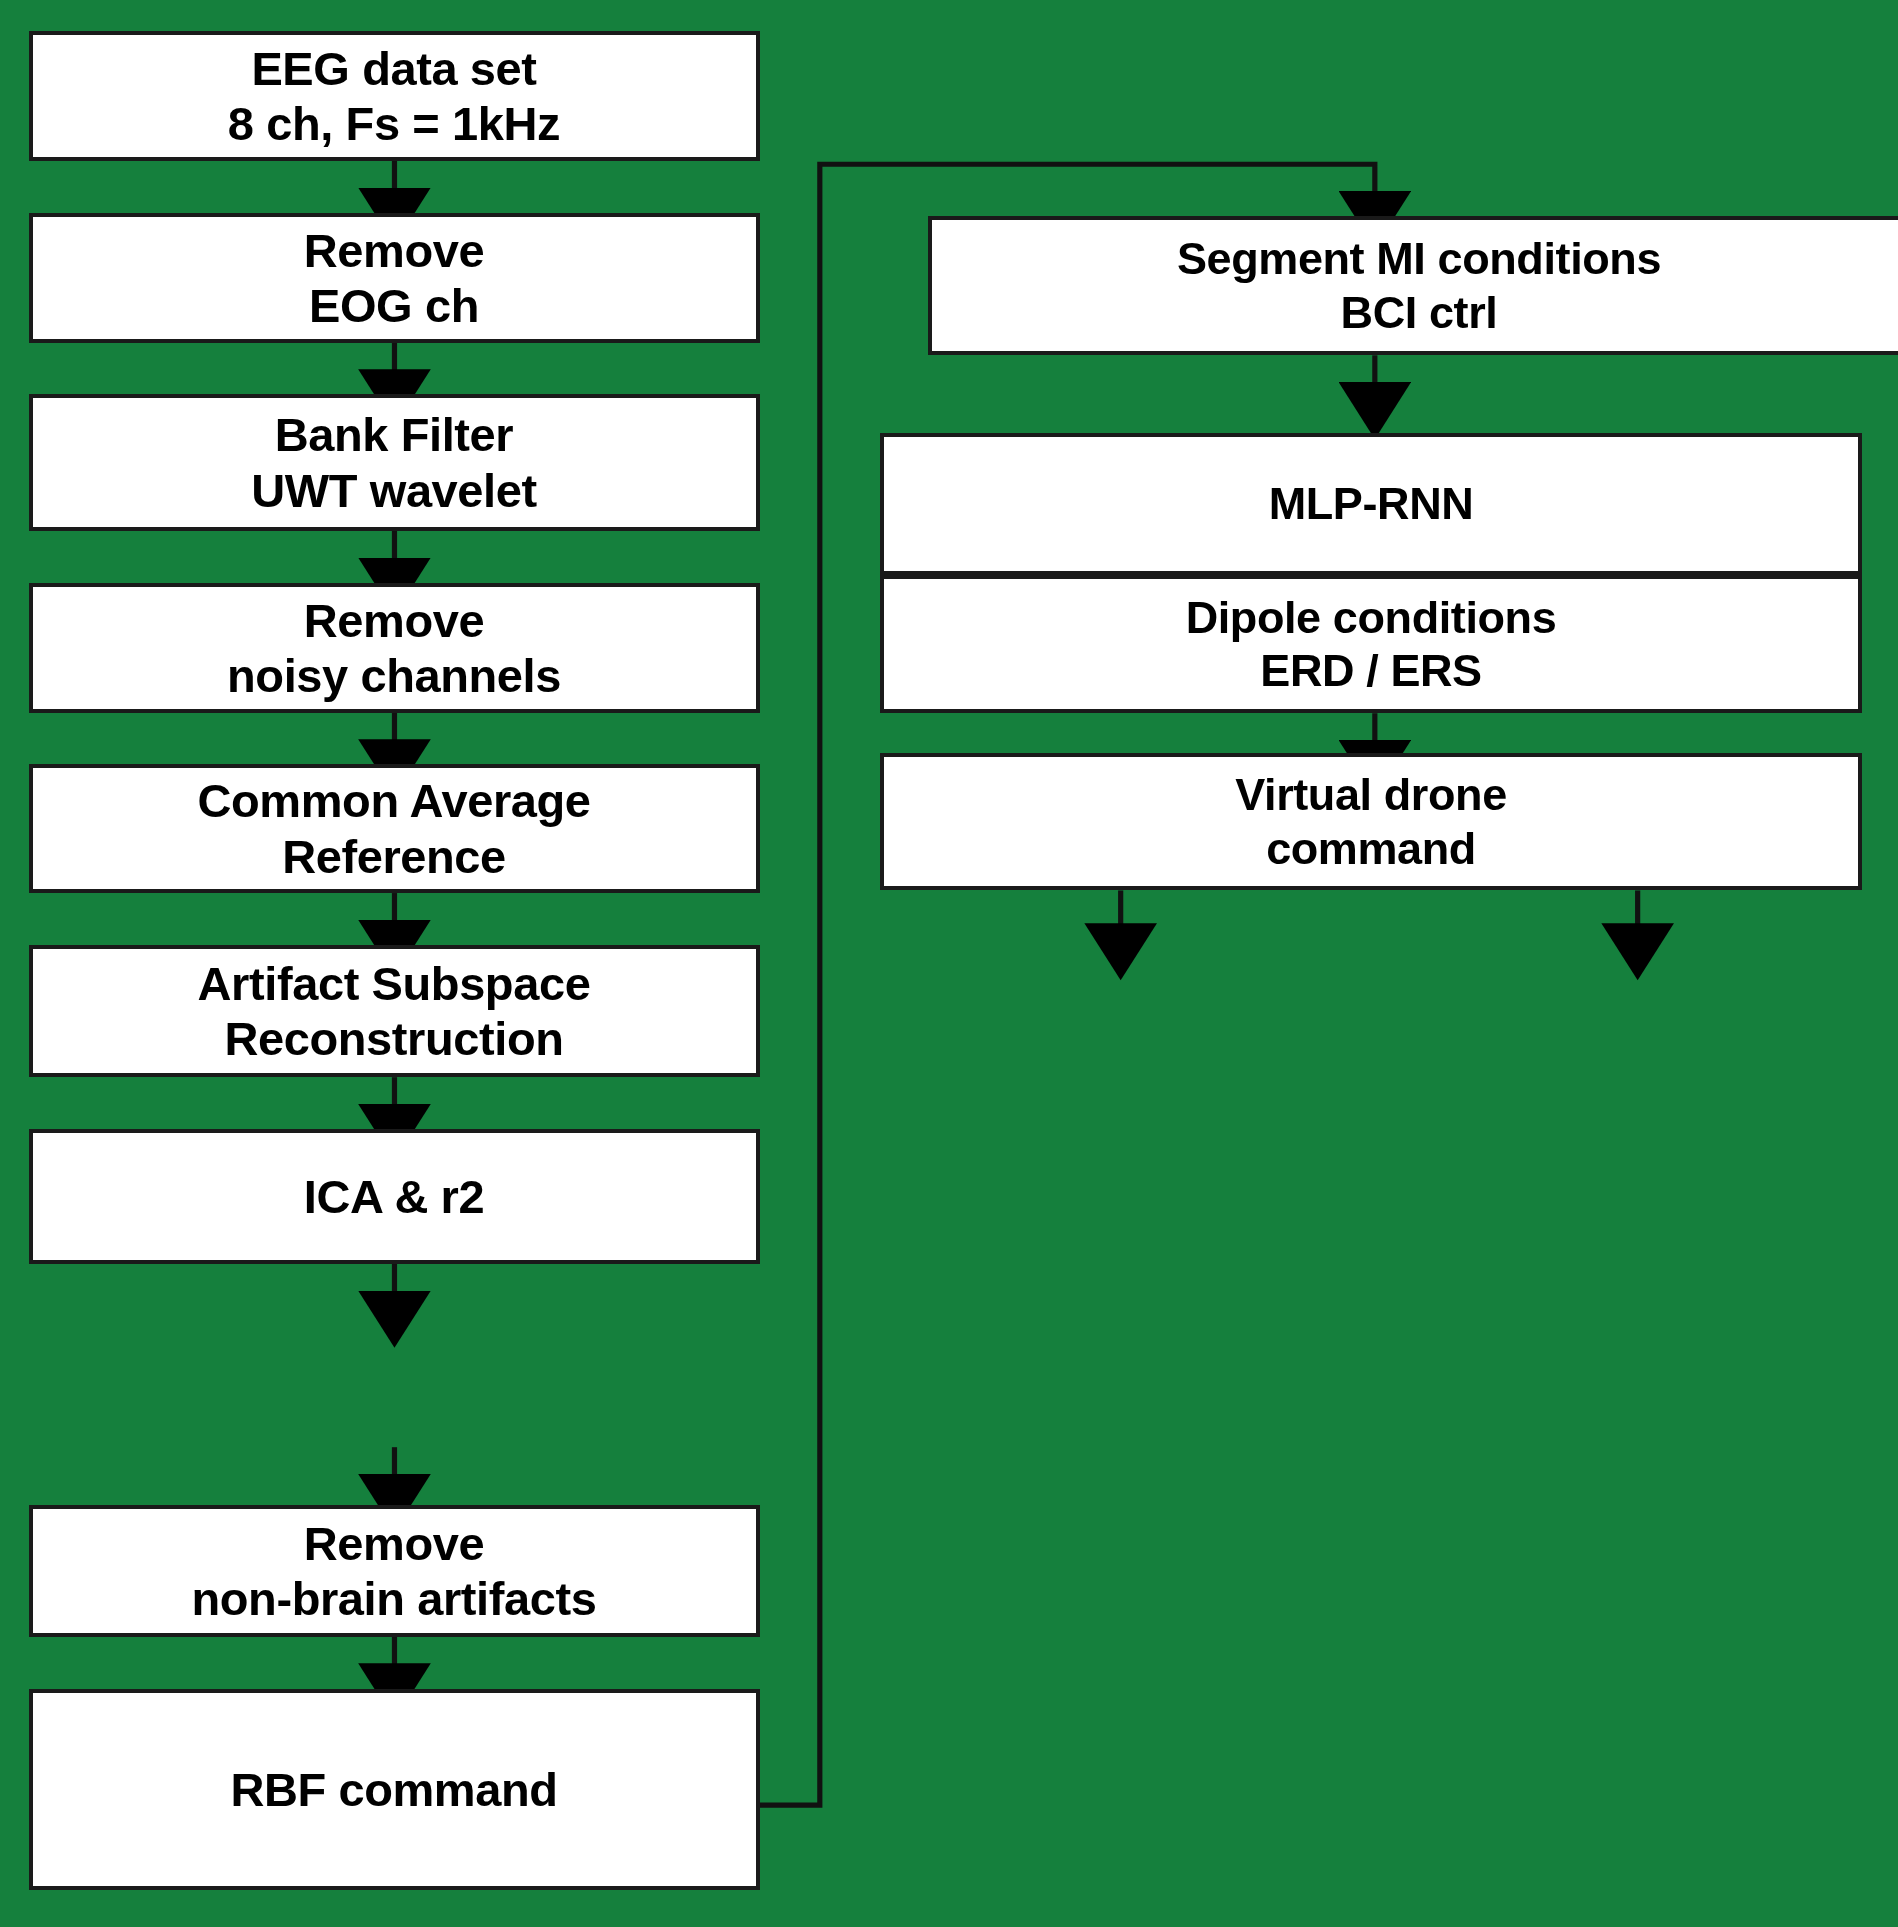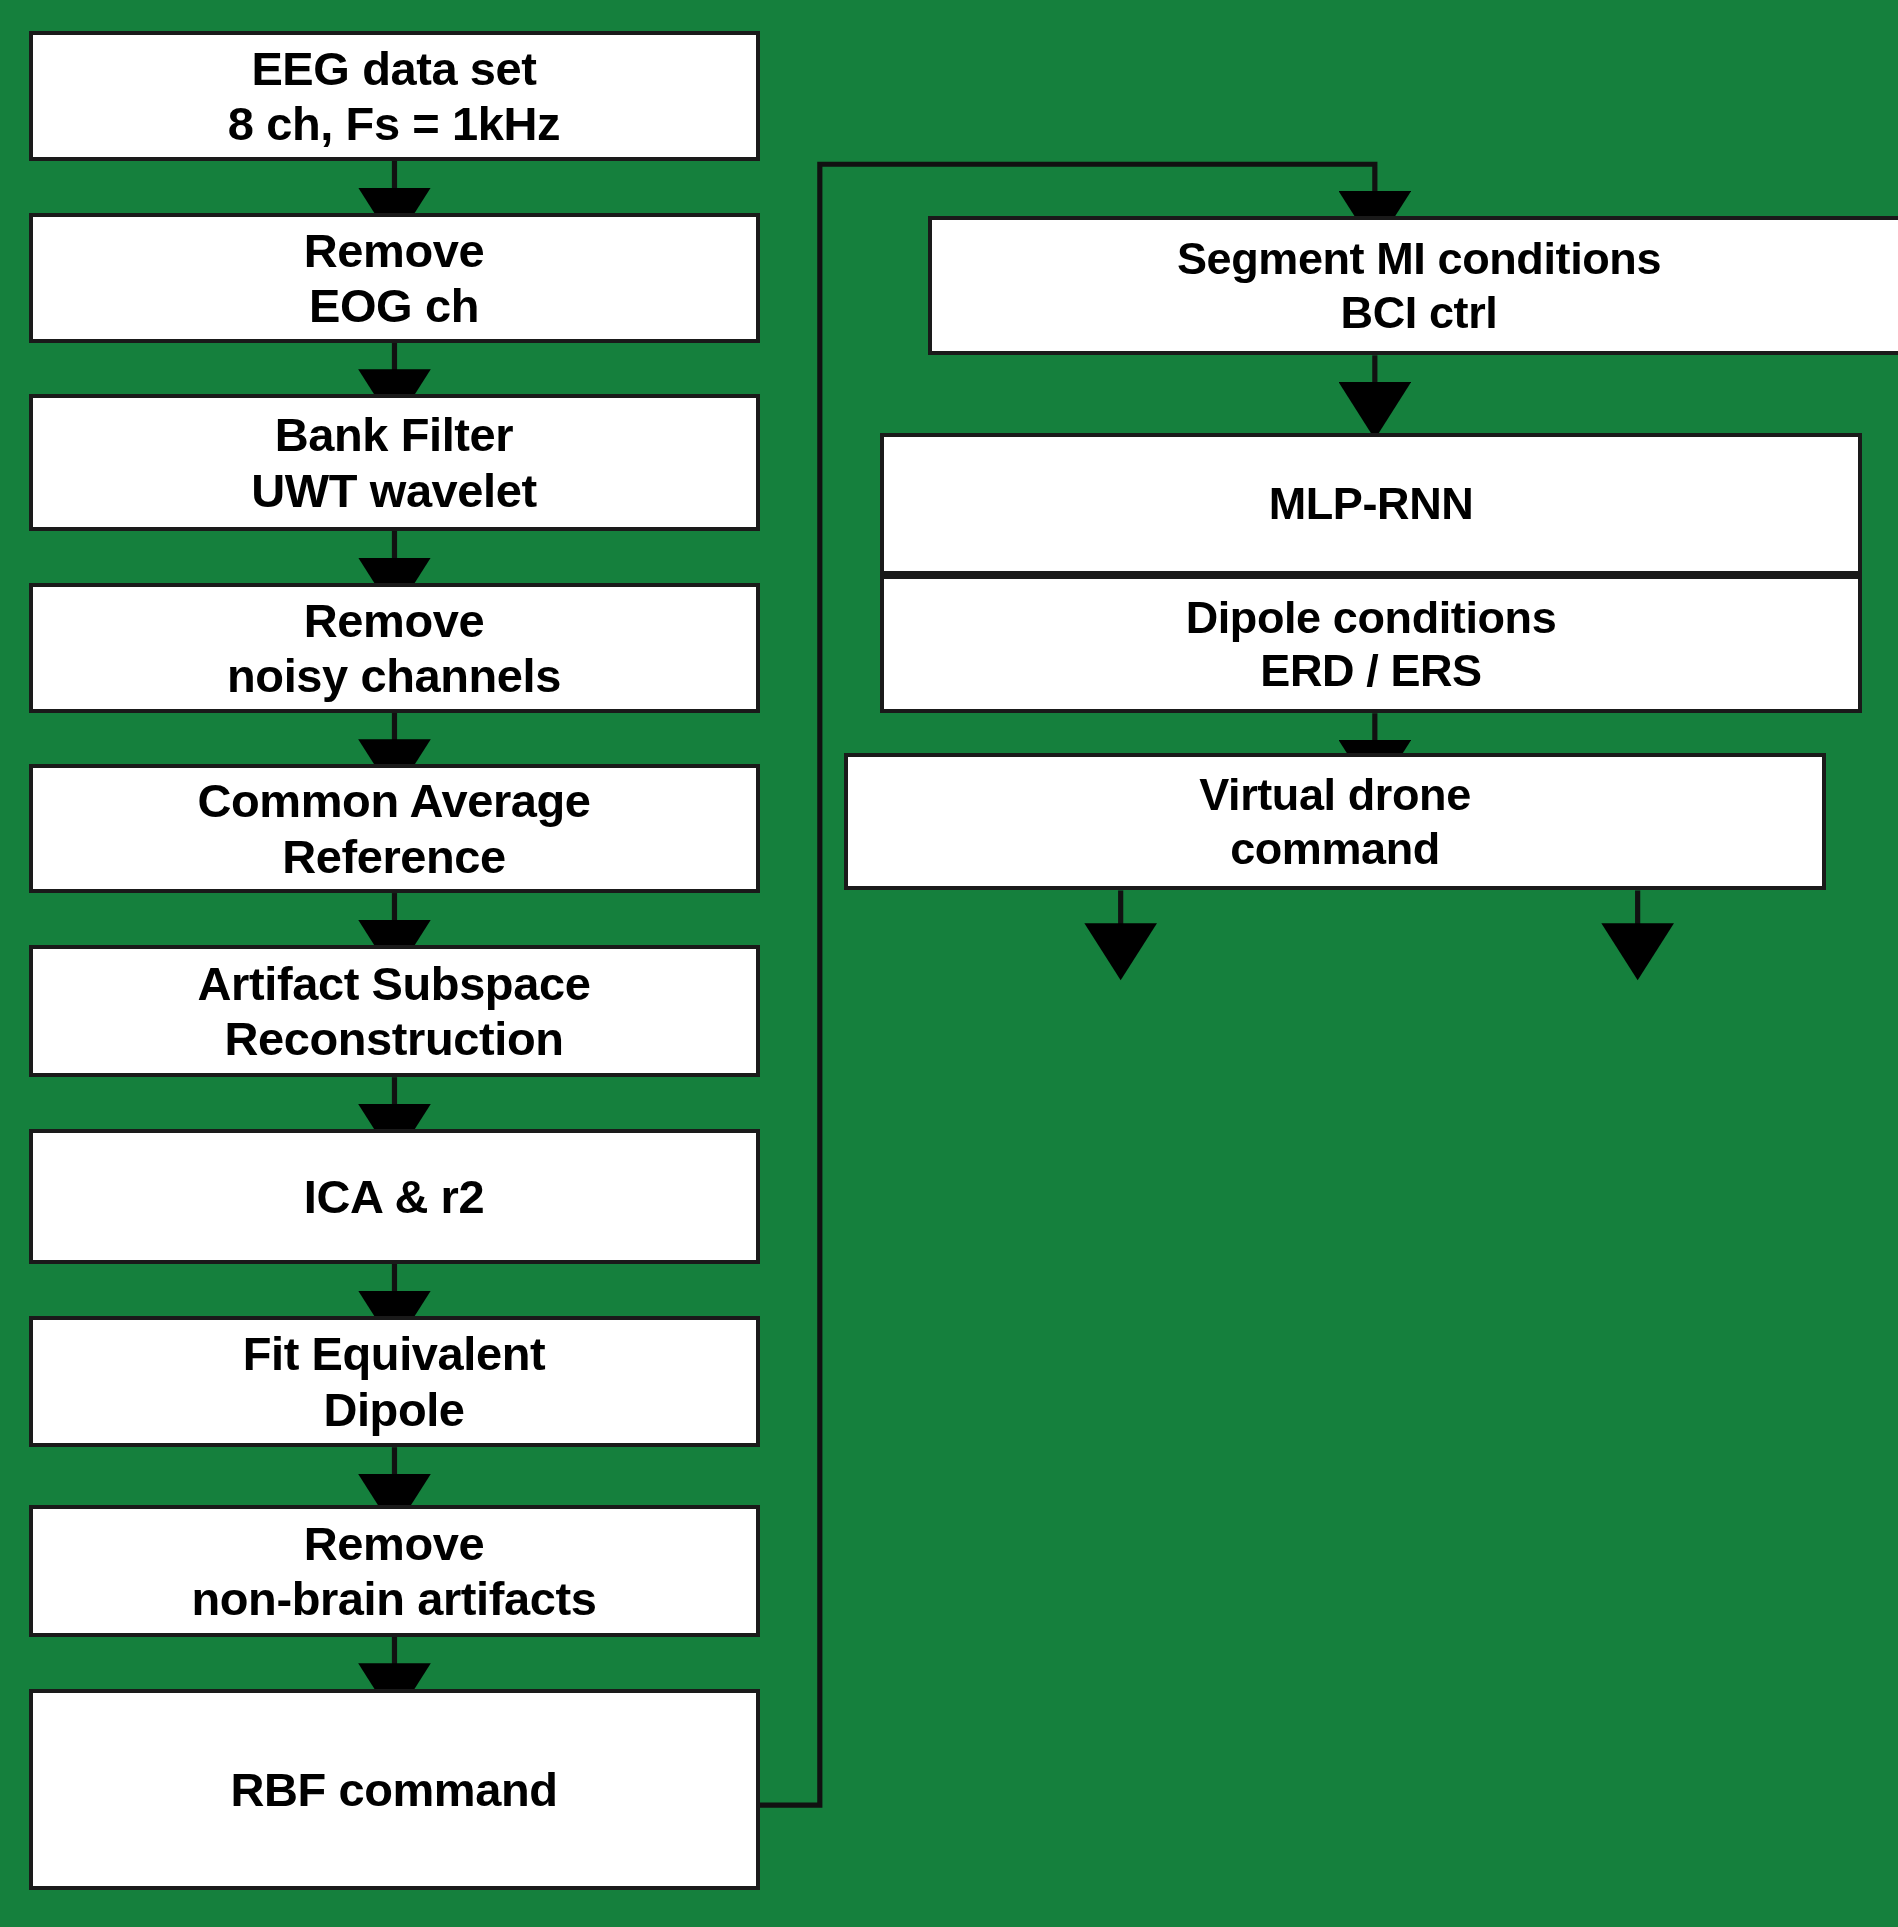--- a/index.html
+++ b/index.html
@@ -106,24 +106,20 @@
 
   <div class="node" style="left:28.5px; top:945px; width:731px; height:132px;">
     <span class="node-label size-lg">Artifact Subspace
 Reconstruction</span>
   </div>
 
   <div class="node" style="left:28.5px; top:1129px; width:731px; height:135px;">
     <span class="node-label size-lg">ICA &amp; r2</span>
   </div>
 
-  <div class="node" style="left:28.5px; top:1316px; width:731px; height:131px;">
-    <span class="node-label size-lg">Fit Equivalent
-Dipole</span>
-  </div>
 
   <div class="node" style="left:28.5px; top:1505px; width:731px; height:132px;">
     <span class="node-label size-lg">Remove
 non-brain artifacts</span>
   </div>
 
   <div class="node" style="left:28.5px; top:1689px; width:731px; height:201px;">
     <span class="node-label size-lg">RBF command</span>
   </div>
 
@@ -134,19 +130,19 @@
 
   <div class="node" style="left:880px; top:393px; width:982px; height:142px;margin-top:40px;">
     <span class="node-label size-md">MLP-RNN</span>
   </div>
 
   <div class="node" style="left:880px; top:575px; width:982px; height:138px;">
     <span class="node-label size-md">Dipole conditions
 ERD / ERS</span>
   </div>
 
-  <div class="node" style="left:844px; top:753px; width:982px; height:137px;">
+  <div class="node" style="left:880px; top:753px; width:982px; height:137px;">
     <span class="node-label size-md">Virtual drone
 command</span>
   </div>
 
 </div>
 
 
 </body></html>

